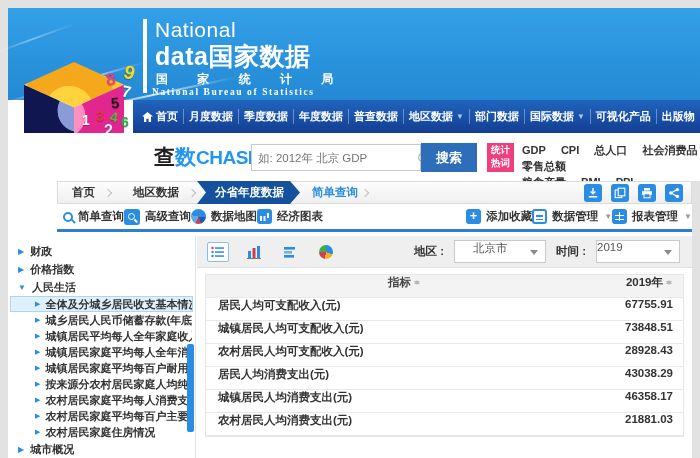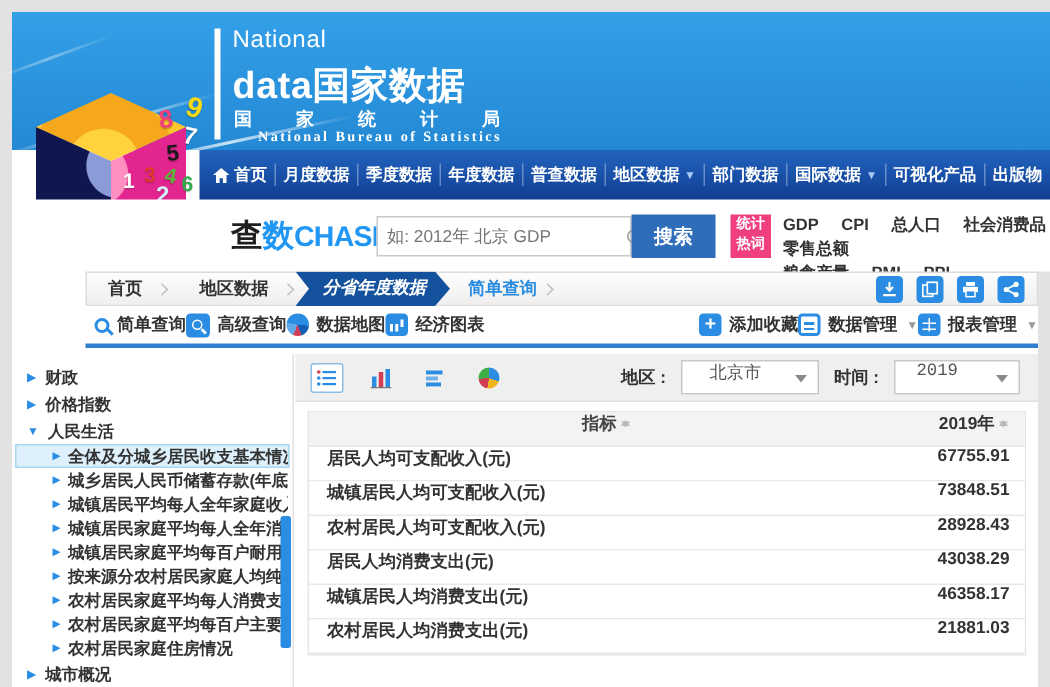--- a/index.html
+++ b/index.html
@@ -10,24 +10,24 @@
   .right-gutter { position:absolute; right:0; top:181px; width:8px; bottom:0; background:#e2e2e2; z-index:40; }
 
   
   .banner { position:absolute; left:8px; top:8px; right:0; height:92px;
     background:linear-gradient(180deg,#33a0e8 0%,#2a92dc 60%,#2489d4 100%); overflow:visible; z-index:5; }
   .streak { position:absolute; height:2px; background:linear-gradient(90deg,rgba(255,255,255,0),rgba(255,255,255,.75),rgba(255,255,255,0)); }
   .s1 { left:-10px; top:74px; width:150px; transform:rotate(-16deg); }
   .s2 { left:60px; top:86px; width:170px; transform:rotate(-12deg); }
   .s3 { left:-20px; top:30px; width:90px; transform:rotate(-20deg); opacity:.5; }
   .logo-bar { position:absolute; left:135px; top:11px; width:4px; height:74px; background:#fff; }
-  .t-en1 { position:absolute; left:147px; top:10px; color:#fff; font-size:16px; font-weight:400; letter-spacing:.5px; }
+  .t-en1 { position:absolute; left:147px; top:10px; color:#fff; font-size:21px; font-weight:400; letter-spacing:.5px; }
   .t-mix { position:absolute; left:147px; top:32px; color:#fff; font-size:25px; font-weight:700; letter-spacing:.5px; }
   .t-cn  { position:absolute; left:148px; top:63px; color:#fff; font-size:12px; font-weight:700; letter-spacing:13px; }
-  .t-en2 { position:absolute; left:164px; top:79px; color:#fff; font-size:9.5px; font-weight:700;
+  .t-en2 { position:absolute; left:144px; top:79px; color:#fff; font-size:9.5px; font-weight:700;
            font-family:"Liberation Serif","DejaVu Serif",serif; letter-spacing:1.6px; }
 
   
   .cube { position:absolute; left:24px; top:62px; width:100px; height:108px; z-index:6; }
   .face { position:absolute; inset:0; }
   .f-top { background:radial-gradient(circle at 45% 45%, #ffd23e 0 30%, #f6a81c 31% 60%, #ffc62e 61%);
     clip-path:polygon(50% 0,100% 21%,50% 42%,0 21%); }
   .f-left { background:radial-gradient(circle at 55% 45%, #8a9bd8 0 26%, #10164f 27%);
     clip-path:polygon(0 21%,50% 42%,50% 100%,0 79%); }
   .f-right { background:radial-gradient(circle at 40% 50%, #ff8fc0 0 26%, #e3268f 27%);
@@ -75,21 +75,21 @@
 
   
   .crumbs { position:absolute; left:57px; top:181px; width:635px; height:23px; z-index:10;
     background:linear-gradient(180deg,#fdfdfd,#efefef); border:1px solid #dcdcdc;
     display:flex; align-items:center; }
   .crumbs .c-link { font-size:11.5px; font-weight:700; color:#333; text-decoration:none; padding:0 6px 0 14px; }
   .sep { width:6px; height:6px; border-top:1px solid #bfbfbf; border-right:1px solid #bfbfbf;
     transform:rotate(45deg); margin:0 8px 0 4px; flex:none; }
   .pennant { height:23px; line-height:23px; background:#15529e; color:#fff; font-size:11.5px; font-weight:700;
     padding:0 16px 0 18px; margin-left:-6px;
-    clip-path:polygon(0 0,calc(100% - 10px) 0,100% 50%,calc(100% - 10px) 100%,0 100%,9px 50%);font-style:italic; }
+    clip-path:polygon(0 0,calc(100% - 10px) 0,100% 50%,calc(100% - 10px) 100%,0 100%,9px 50%); }
   .c-current { font-size:11.5px; font-weight:700; color:#2a8ce0; text-decoration:none; margin-left:12px; }
   .crumb-actions { margin-left:auto; display:flex; gap:9px; padding-right:8px; }
   .act-btn { width:18px; height:18px; background:#2a8ce2; border-radius:3px; display:flex;
     align-items:center; justify-content:center; cursor:pointer; }
 
   
   .tools { position:absolute; left:57px; top:204px; width:635px; height:25px; background:#fff; z-index:10;
     display:flex; align-items:center; }
   .tool { display:flex; align-items:center; gap:5px; font-size:11.5px; font-weight:700; color:#333;
     cursor:pointer; }
@@ -141,21 +141,21 @@
   .view-ic { width:22px; height:20px; display:flex; align-items:center; justify-content:center;
     cursor:pointer; border:1px solid transparent; border-radius:2px; }
   .view-ic.sel { background:#fff; border:1px solid #8cbde4; }
   .pie-ic { width:14px; height:14px; border-radius:50%;
     background:conic-gradient(#2a8ce2 0 110deg,#f0b41e 110deg 190deg,#d23c55 190deg 265deg,#3fae49 265deg 360deg); }
   .filters { margin-left:auto; display:flex; align-items:center; gap:10px; }
   .f-label { font-size:11.5px; font-weight:700; color:#333; }
   .select { position:relative; background:#fff; border:1px solid #c9c9c9; height:23px;
     display:flex; font-size:11.5px; color:#555; cursor:pointer; }
   .sel-region { width:92px; padding-left:18px; }
-  .sel-time { width:84px; padding-left:14px; margin-right:2px;font-family:Liberation Mono, monospace; }
+  .sel-time { width:84px; margin-right:2px; }
   .select::after { content:""; position:absolute; right:7px; top:9px;
     border:4px solid transparent; border-top:5px solid #8a8a8a; }
 
   
   .tbl { margin:6px 8px 0 8px; border:1px solid #e6e6e6; background:#fff; }
   .tr { display:flex; height:23px; align-items:flex-start; border-bottom:1px solid #e8e8e8; background:#fff; }
   .tr:last-child { border-bottom:1px solid #e8e8e8; }
   .th { background:#f3f3f3; }
   .cell-ind { flex:1; font-size:11.5px; font-weight:700; color:#333; padding-left:12px; }
   .th .cell-ind { text-align:center; padding-left:70px; color:#444; }

